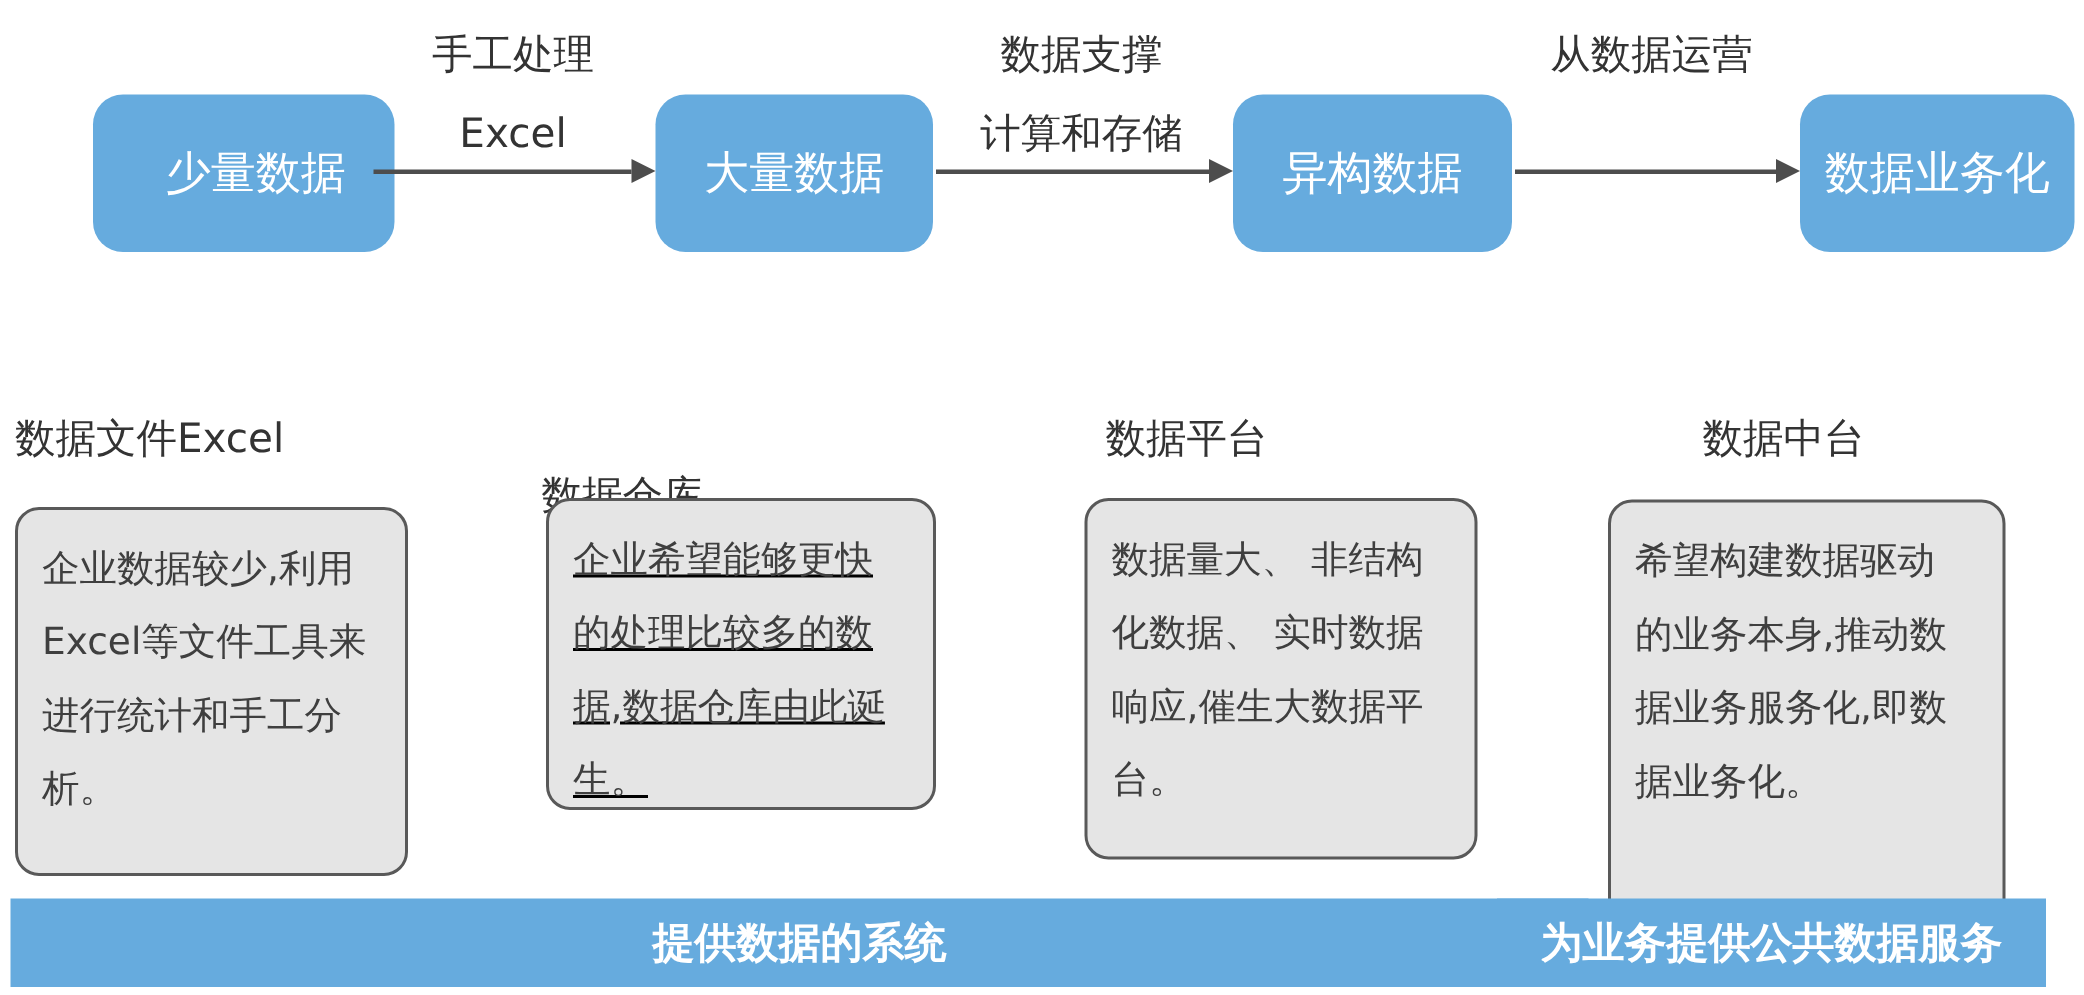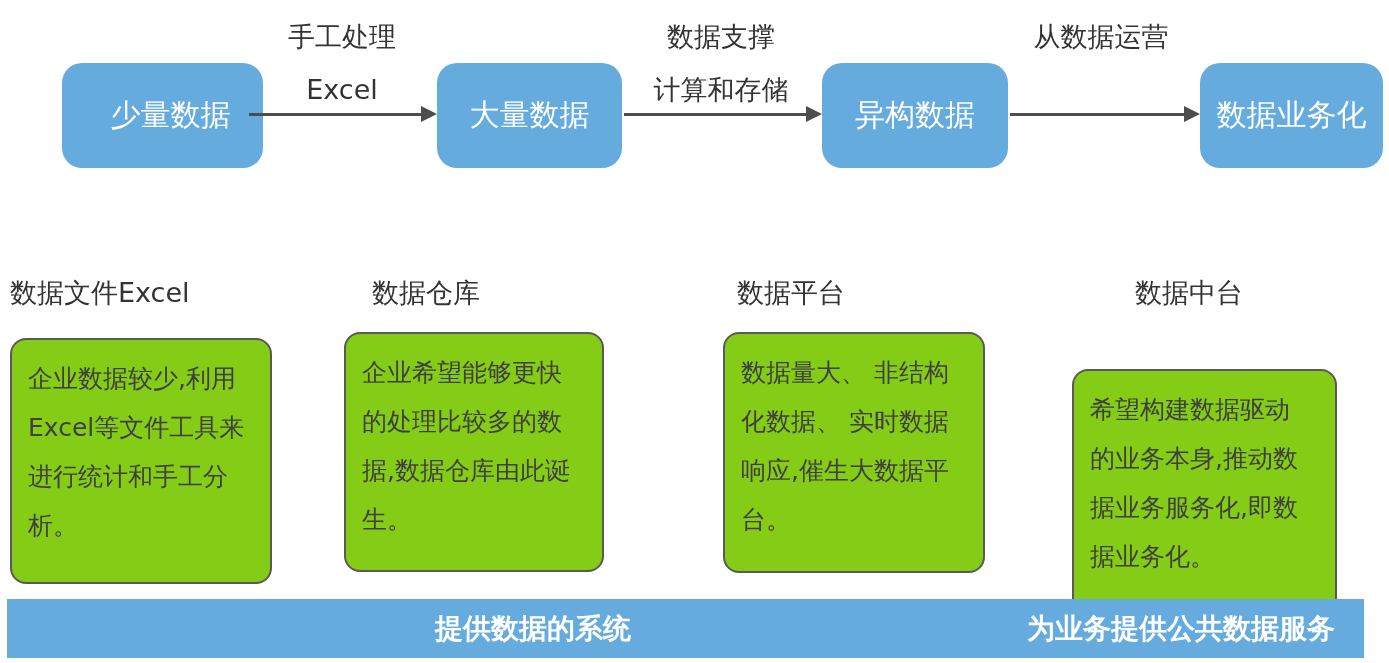--- a/index.html
+++ b/index.html
@@ -48,37 +48,37 @@
   .arrow-label-1{left:202px;}
   .arrow-label-2{left:581px;}
   .arrow-label-3{left:961px;}
   
   .stage-title{
     position:absolute;top:276px;height:34px;
     text-align:left;font-size:27px;line-height:34px;
     color:var(--label-dark);
   }
   .stage-title-1{left:10px;width:262px;}
-  .stage-title-2{left:372px;width:260px;}
+  .stage-title-2{left:361px;width:260px;margin-top:38px;}
   .stage-title-3{left:737px;width:262px;}
   .stage-title-4{left:1135px;width:265px;}
   
   .card{
     position:absolute;box-sizing:border-box;
-    background:#84cc16;border:2px solid var(--card-border);
+    background:#e5e5e5;border:2px solid var(--card-border);
     border-radius:16px;padding:14px 16px;
   }
   .card-text{
     font-size:25px;line-height:49px;color:var(--text-dark);
     white-space:pre-line;
   }
   .card-1{left:10px;top:338px;width:262px;height:246px;}
-  .card-2{left:344px;top:332px;width:260px;height:240px;}
+  .card-2{left:364px;top:332px;width:260px;height:208px;text-decoration:underline;}
   .card-3{left:723px;top:332px;width:262px;height:241px;}
-  .card-4{left:1072px;top:333px;width:265px;height:288px;margin-top:36px;}
+  .card-4{left:1072px;top:333px;width:265px;height:288px;}
   
   .band{
     position:absolute;top:599px;height:59px;
     background:var(--blue);color:#ffffff;
     font-size:28px;font-weight:bold;
     display:flex;align-items:center;justify-content:center;
   }
   .band-1{left:7px;width:1052px;}
   .band-2{left:998px;width:366px;}
 </style>

